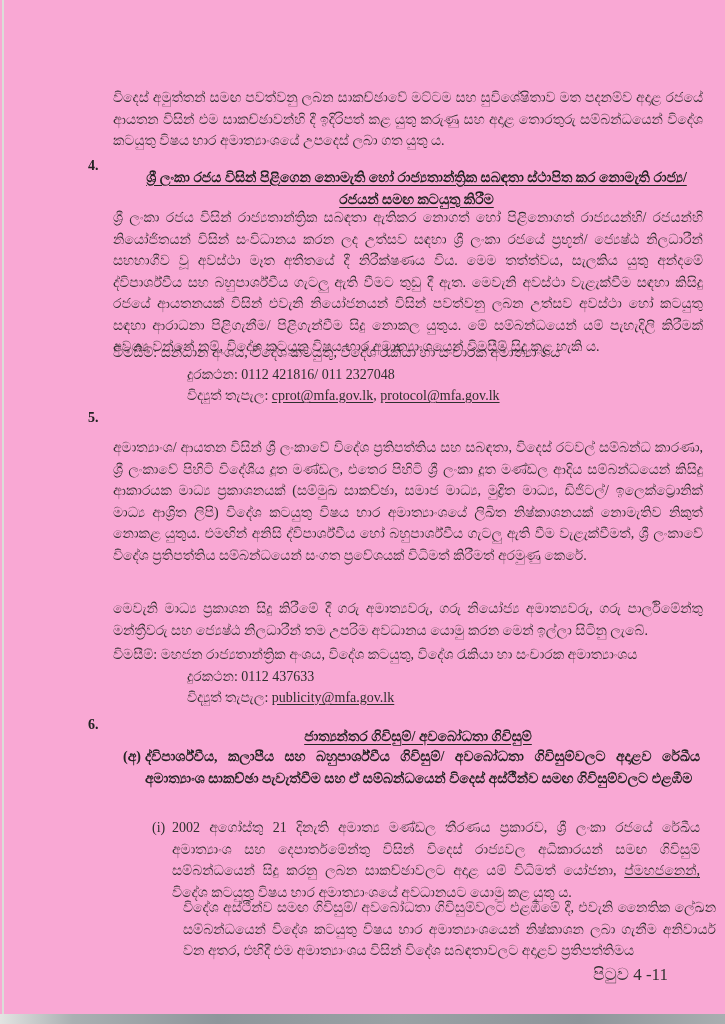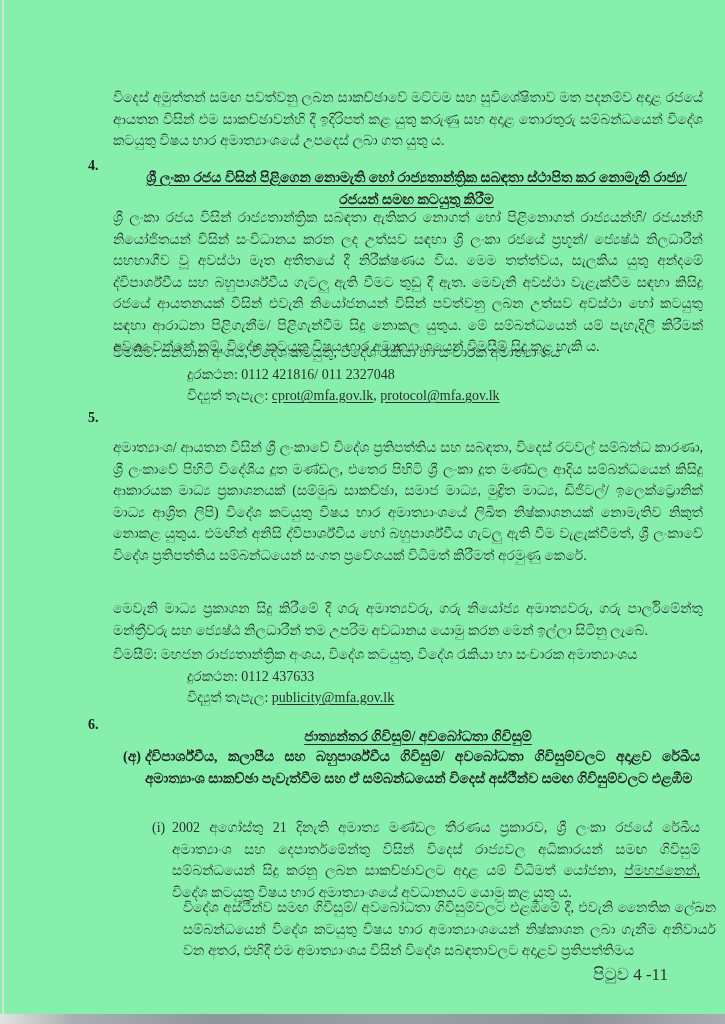--- a/index.html
+++ b/index.html
@@ -1,19 +1,19 @@
 <!DOCTYPE html>
 <html><head>
 <meta charset="utf-8">
 <style>
   html,body{margin:0;padding:0;background:#ffffff;}
   .page{
     position:relative;
     width:725px;height:1024px;
-    background:#86efac;
+    background:#f9a8d4;
     font-family:"Liberation Serif","DejaVu Serif",serif;
     color:#2f2f2f;
     overflow:hidden;
   }
   .blk{
     position:absolute;
     font-size:14px;
     line-height:21.5px;
     text-align:justify;
     margin:0;

